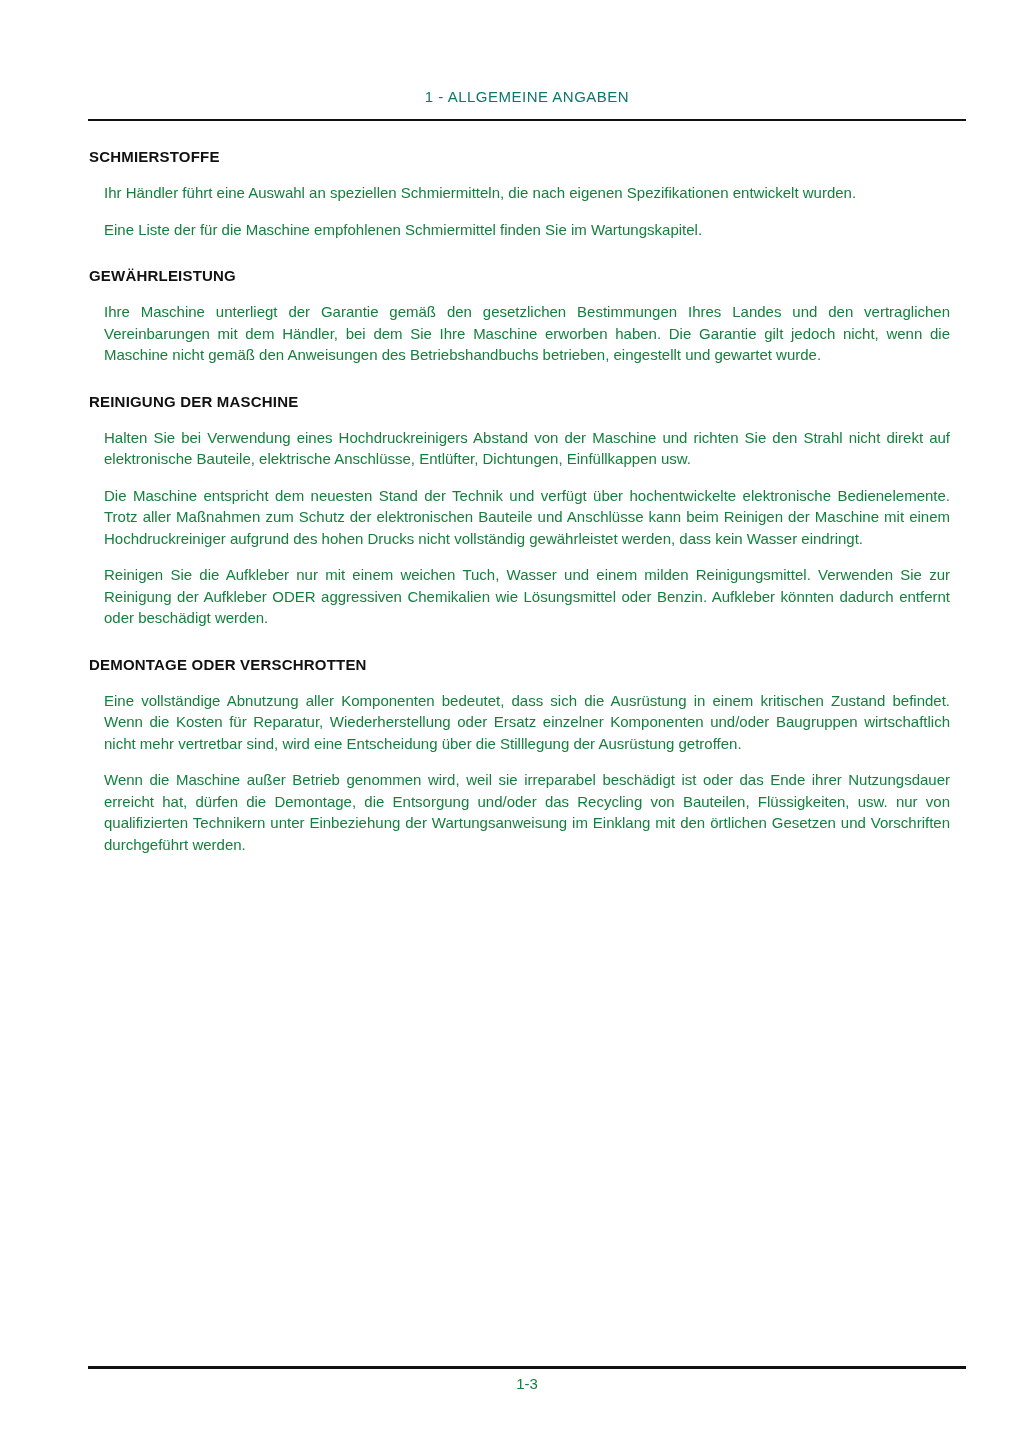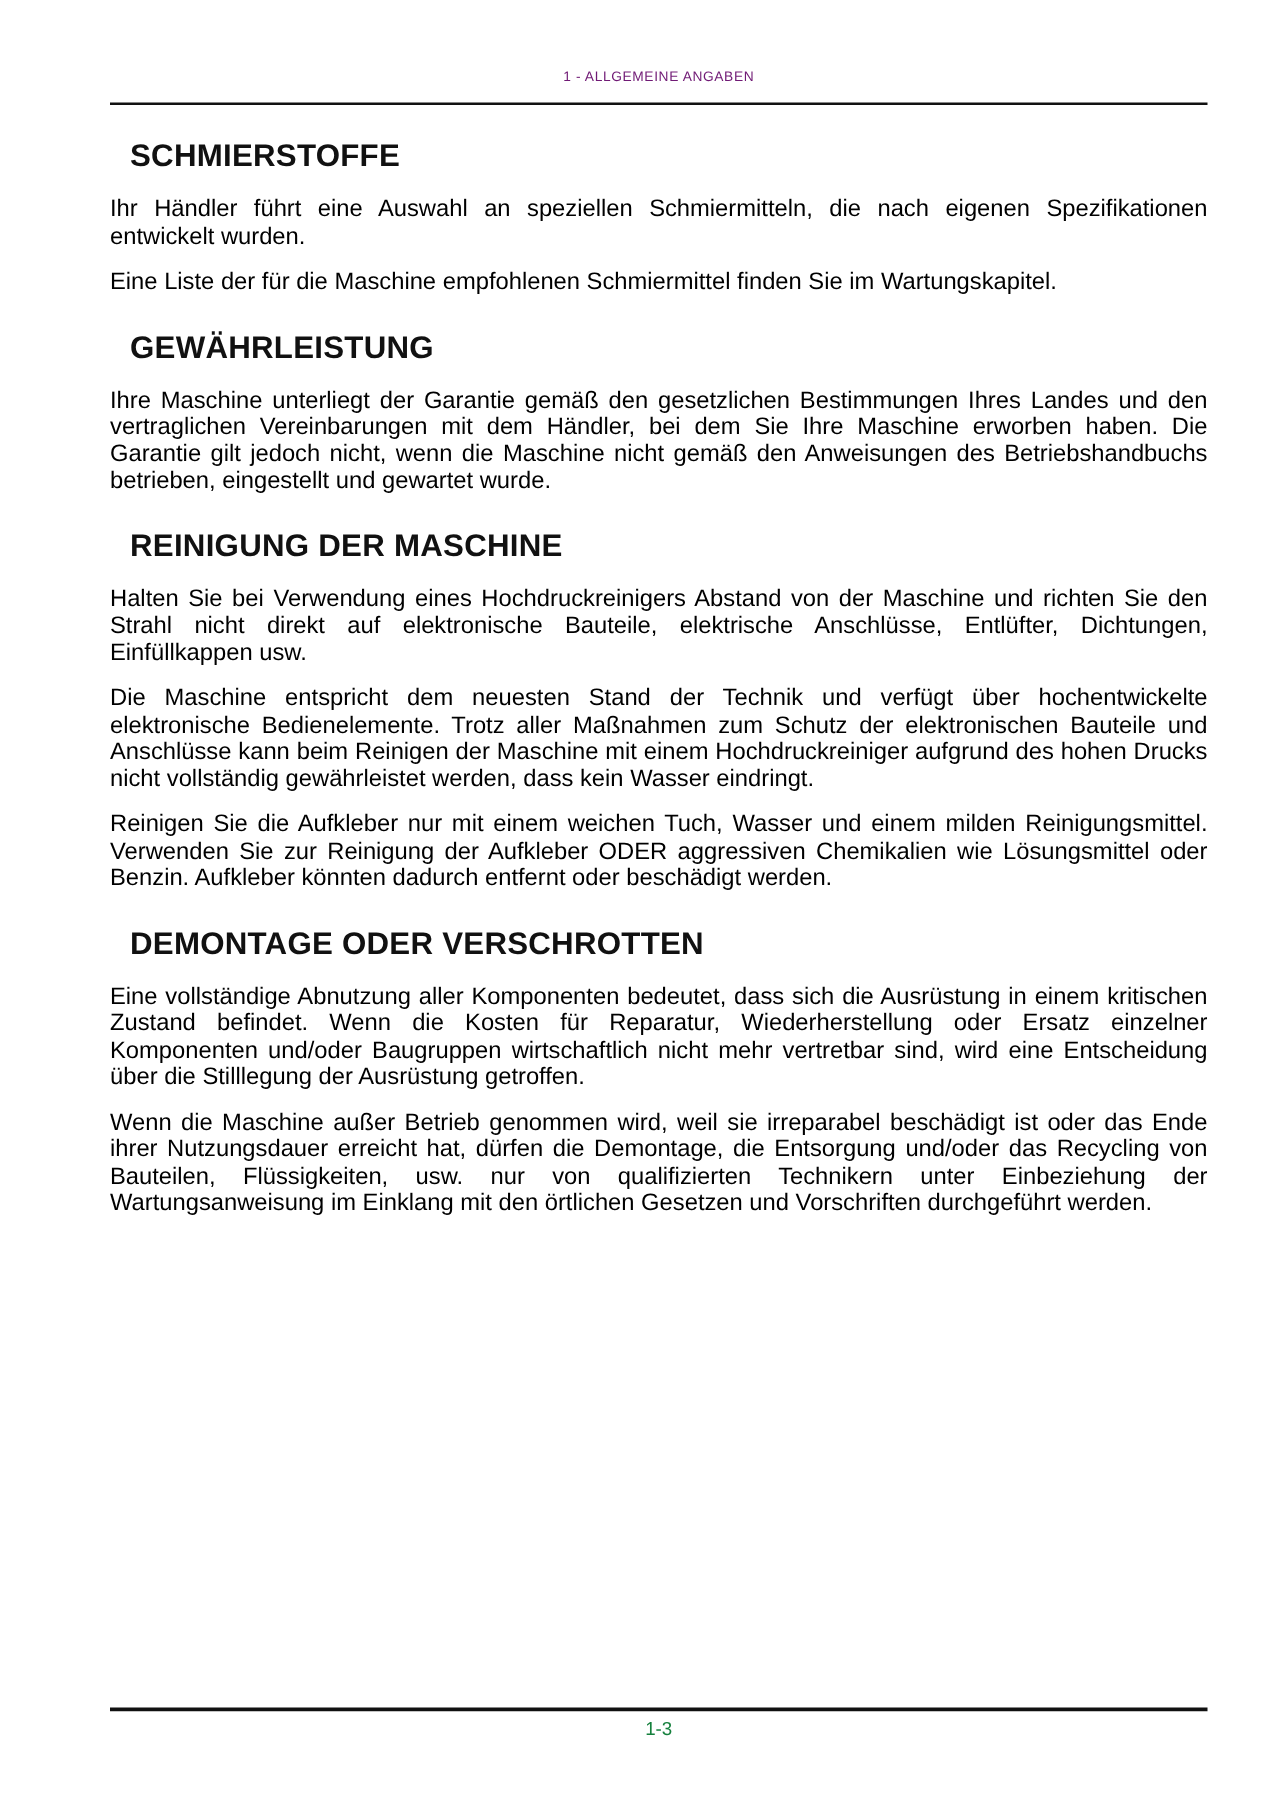--- a/index.html
+++ b/index.html
@@ -16,49 +16,49 @@
     font-family: "Liberation Sans", sans-serif;
     overflow: hidden;
   }
   .content {
     position: absolute;
     left: 88px;
     width: 878px;
     top: 0;
   }
   .page-header-title {
-    margin-top: 56px;
+    margin-top: 88px;
     text-align: center;
-    font-size: 11px;
+    font-size: 15px;
     letter-spacing: 0.5px;
-    color: #701a75;
+    color: #0f766e;
   }
   .header-rule {
     margin-top: 14px;
     height: 0;
     border-top: 2px solid #111111;
   }
   main {
     display: block;
     margin-top: 8px;
   }
   h2.section-heading {
-    font-size: 25px;
+    font-size: 15px;
     font-weight: bold;
     letter-spacing: 0.2px;
     color: #111111;
-    margin: 27px 0 17px 16px;
+    margin: 27px 0 17px 1px;
   }
   p.body-paragraph {
-    font-size: 19px;
+    font-size: 15px;
     line-height: 21.5px;
-    margin: 15px 0;
+    margin: 15px 16px;
     text-align: justify;
     text-justify: inter-word;
-    color: #000000;
+    color: #15803d;
   }
   .footer {
     position: absolute;
     left: 88px;
     width: 878px;
     top: 1366px;
   }
   .footer-rule {
     height: 0;
     border-top: 3px solid #111111;

